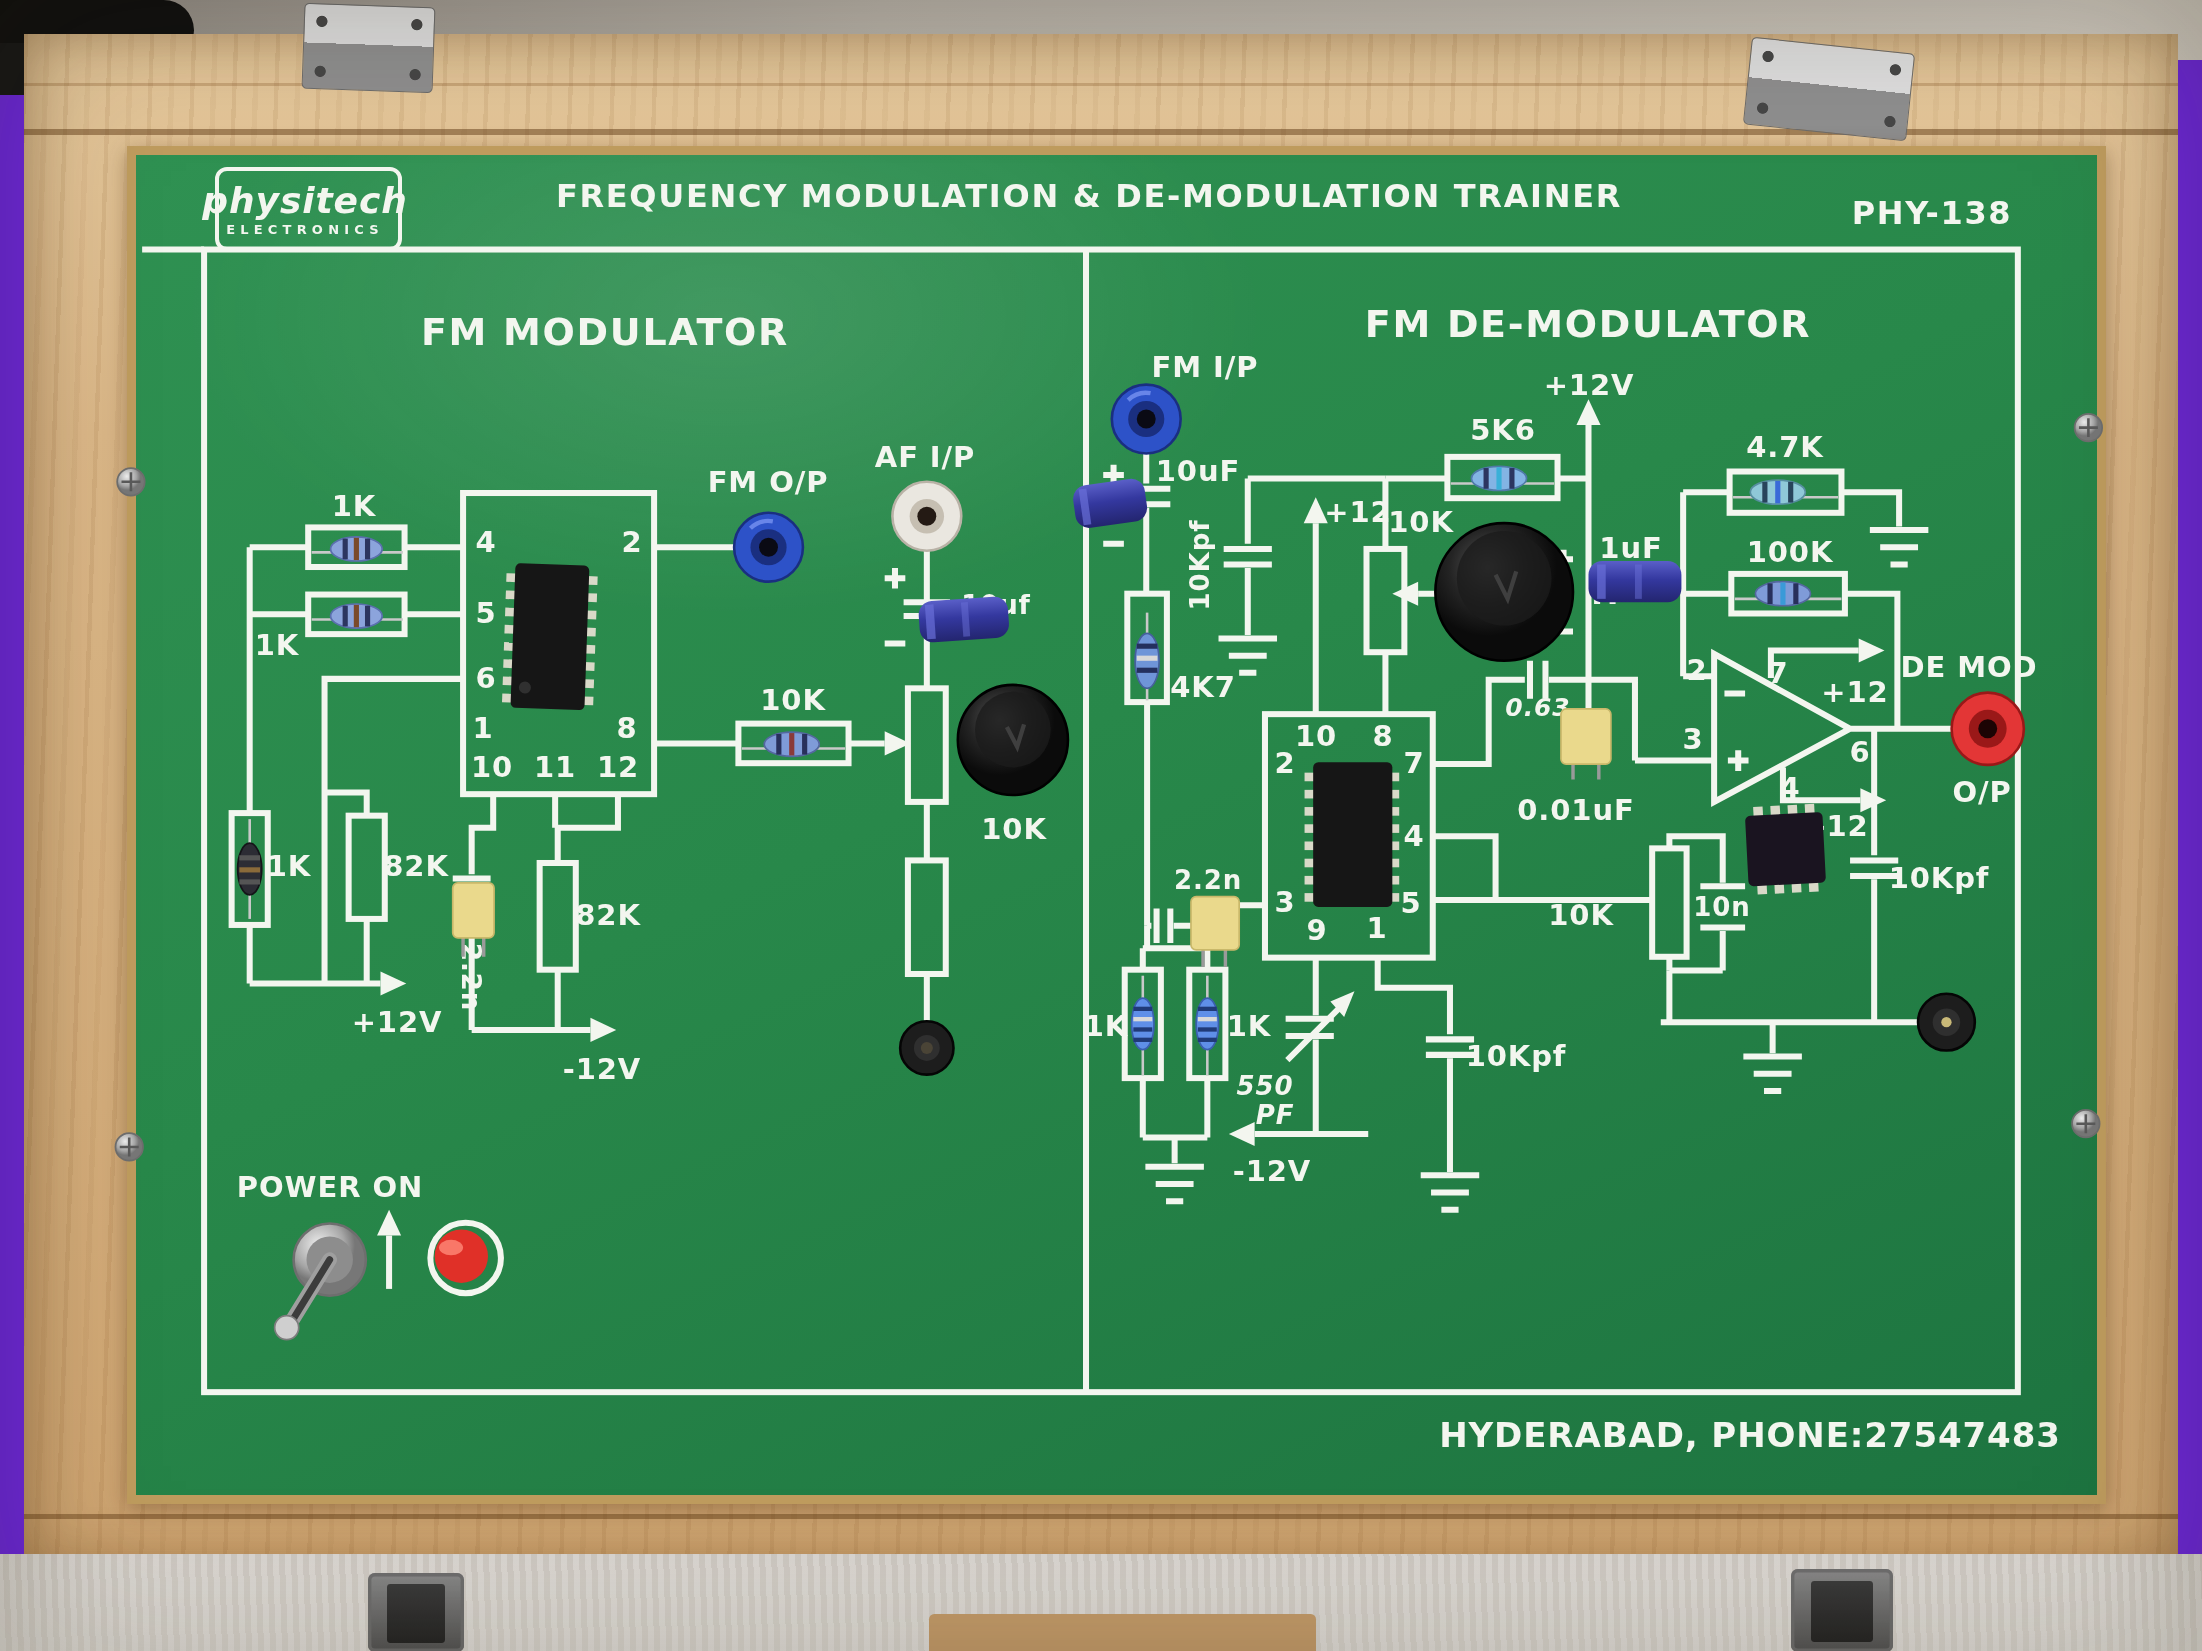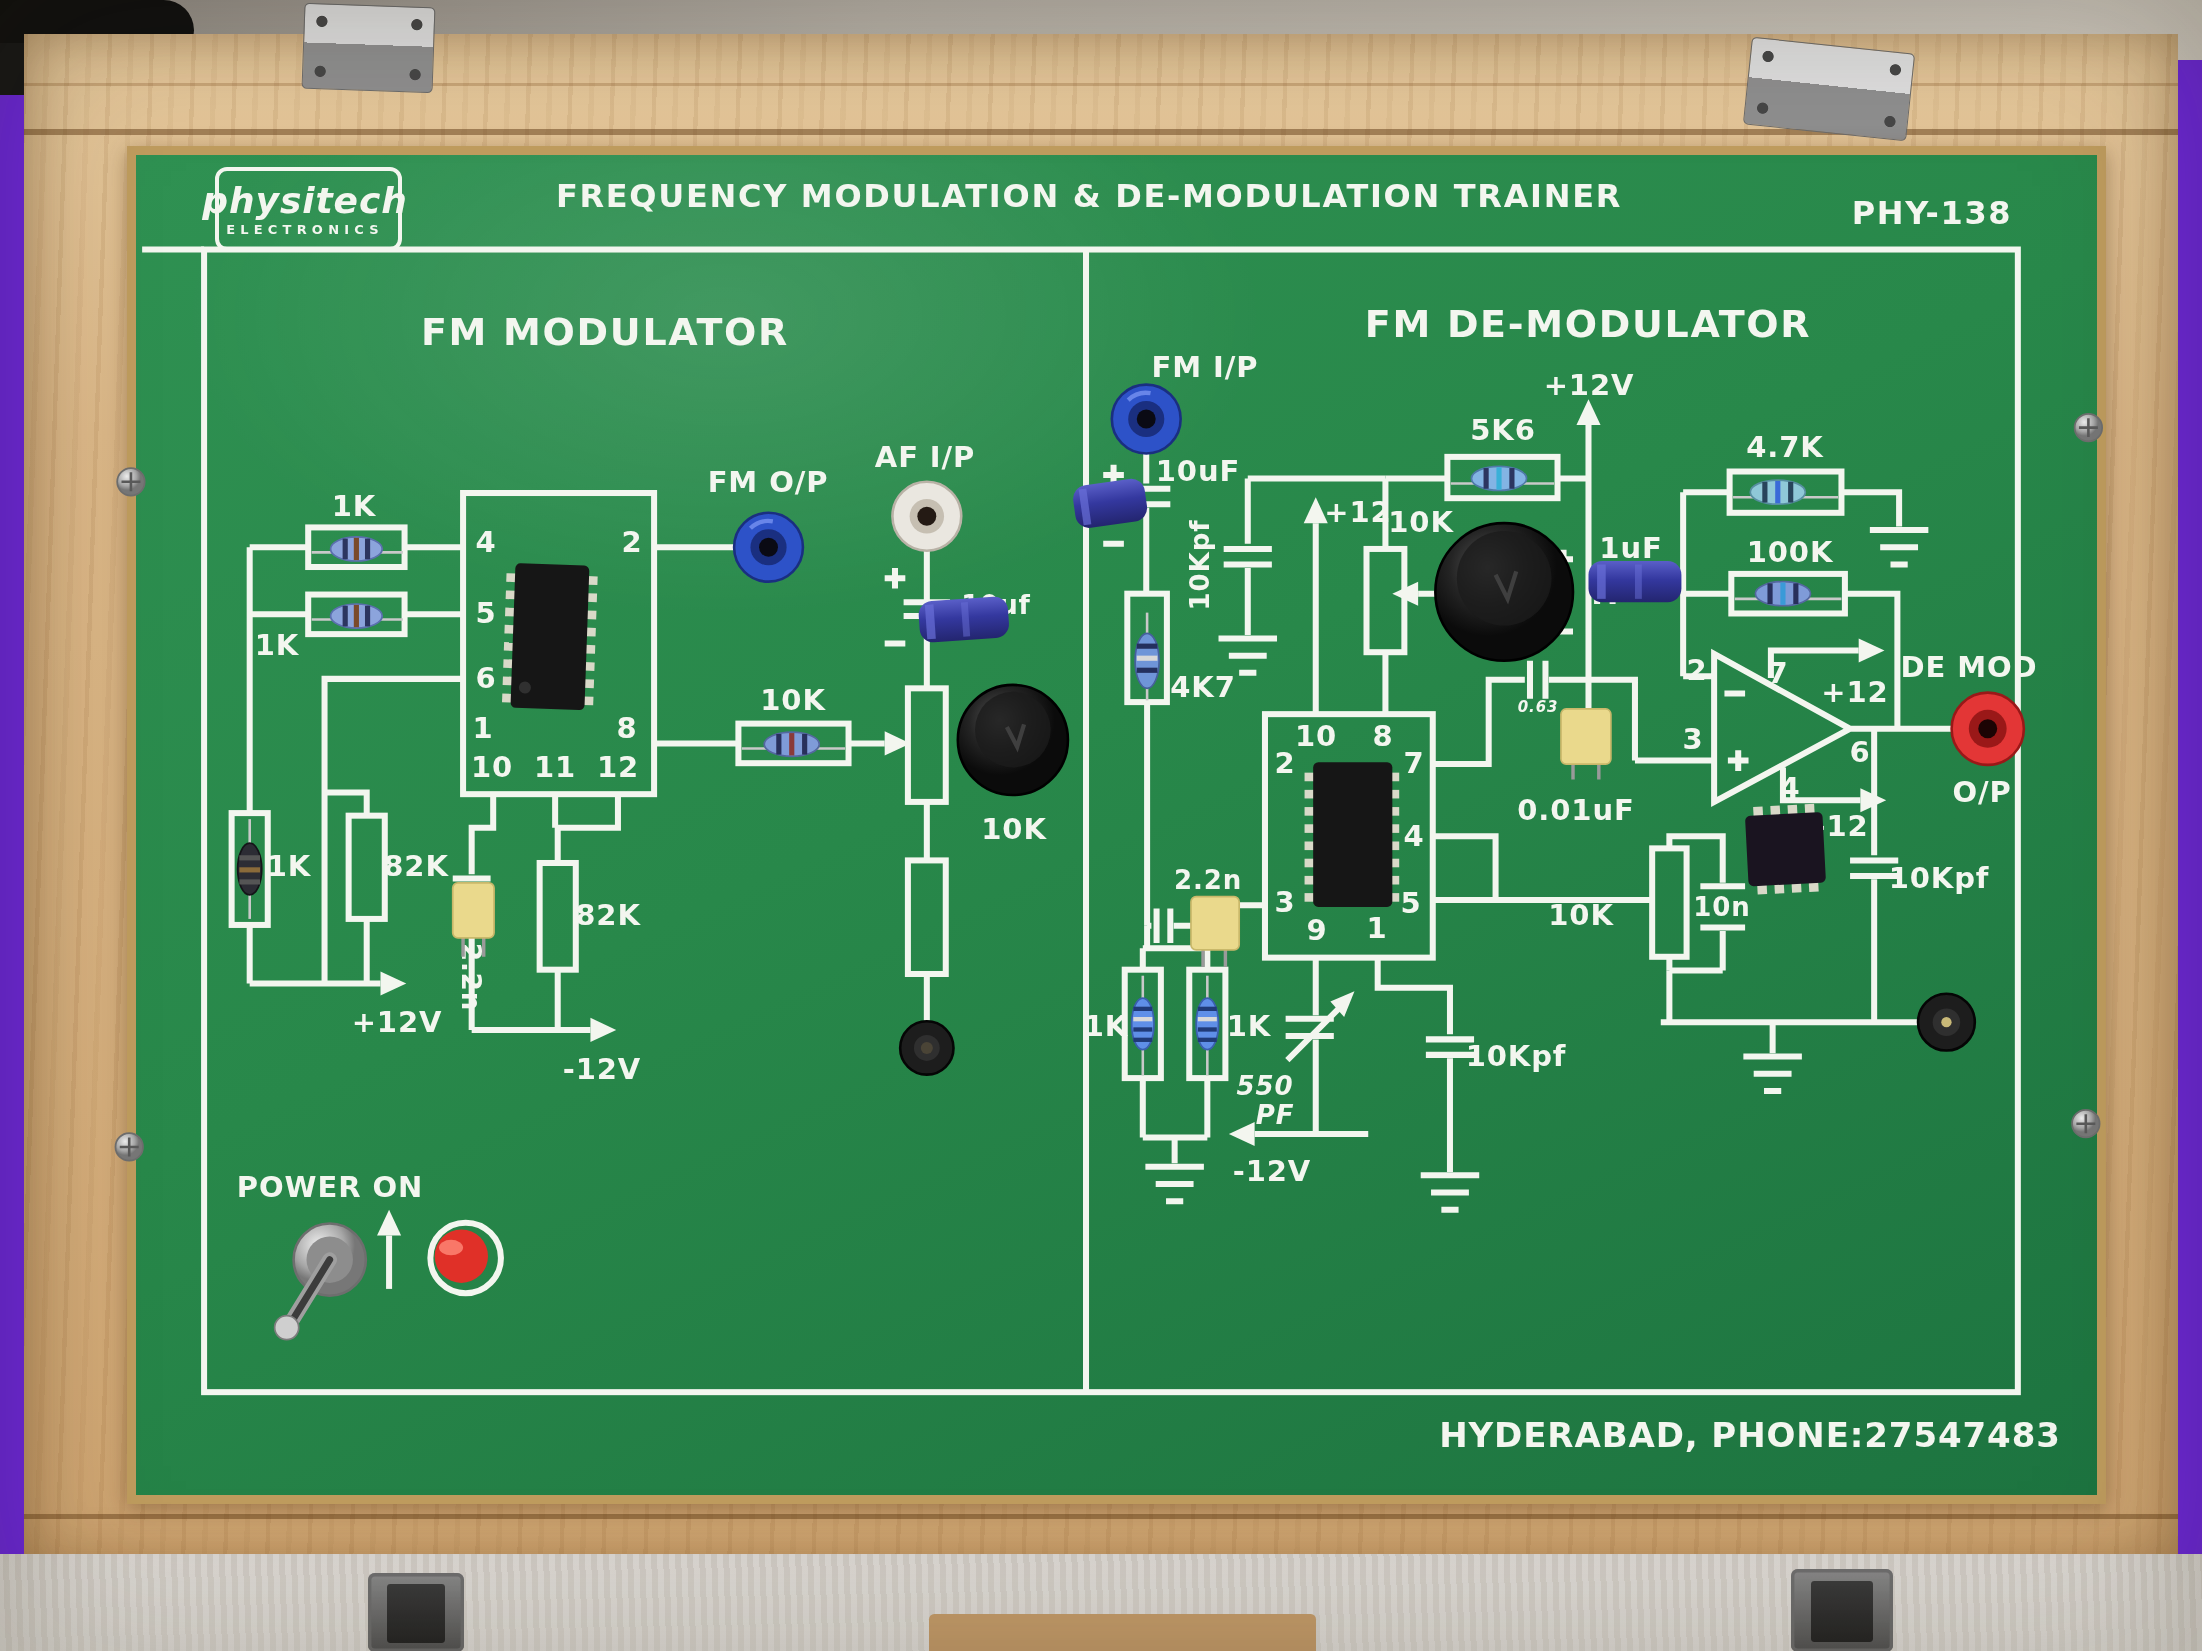--- a/index.html
+++ b/index.html
@@ -48,21 +48,21 @@
   svg.layer{position:absolute;left:0;top:0;width:2203px;height:1652px;}
   .wires{z-index:4;}
   .parts{z-index:6;}
   .lbl{position:absolute;z-index:5;color:#f3f6ef;font-weight:bold;font-size:29px;
        transform:translate(-50%,-50%);white-space:nowrap;letter-spacing:0.9px;}
   .lbl.h1{font-size:32px;letter-spacing:1.7px;}
   .lbl.h2{font-size:38px;letter-spacing:1.7px;}
   .lbl.brand{font-size:36px;font-style:italic;letter-spacing:0.9px;}
   .lbl.sub{font-size:13px;letter-spacing:5.2px;font-weight:bold;}
   .lbl.small{font-size:26px;}
-  .lbl.tiny{font-size:15px;}
+  .lbl.tiny{font-size:25px;}
   .lbl.ital{font-style:italic;}
   .lbl.vert{transform:translate(-50%,-50%) rotate(90deg);}
   .lbl.vccw{transform:translate(-50%,-50%) rotate(-90deg);}
   .lbl.foot{font-size:34px;letter-spacing:0.9px;}
   .logo-box{position:absolute;z-index:5;left:215px;top:167px;width:179px;height:76px;
             border:4.3px solid #f3f6ef;border-radius:12px;}
   .vign{position:absolute;inset:0;z-index:9;pointer-events:none;
         box-shadow:inset 0 0 155px rgba(30,20,5,.28);}
 </style>
 </head>

